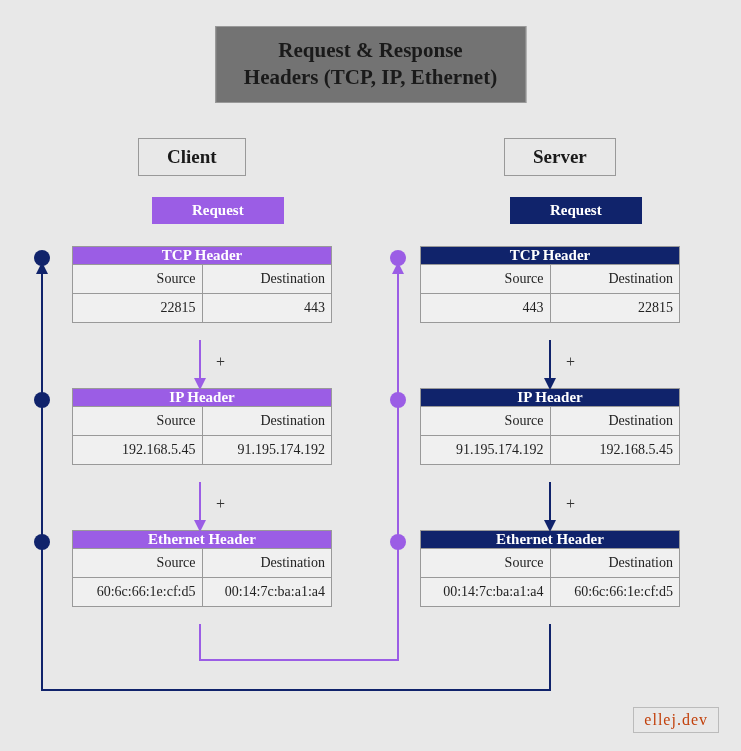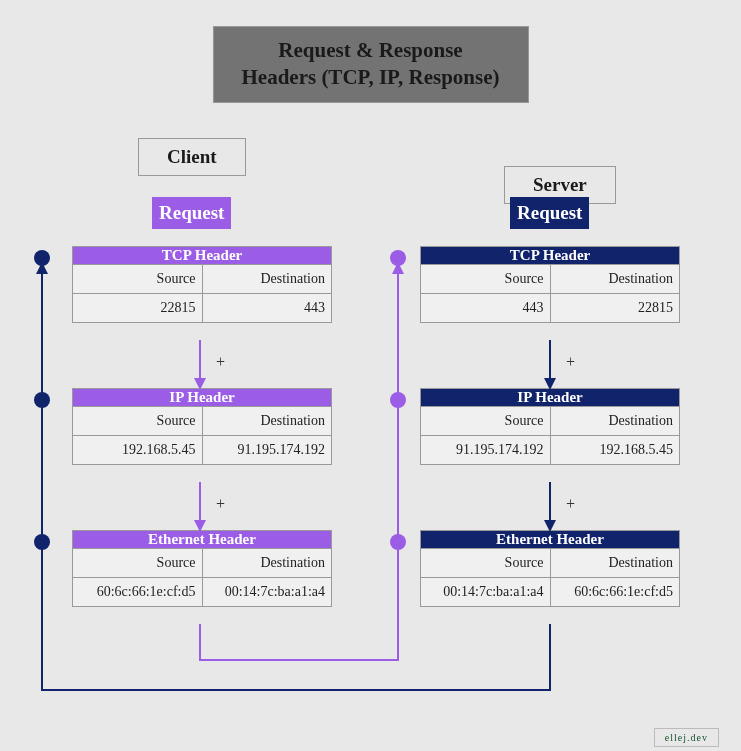--- a/index.html
+++ b/index.html
@@ -30,28 +30,28 @@
   top: 138px;
   border: 1px solid #999;
   background: #e8e8e8;
   padding: 7px 28px;
   font-weight: bold;
   font-size: 19px;
   color: #1a1a1a;
   text-align: center;
 }
 .role-client { left: 138px; }
-.role-server { left: 504px; margin-top: 28px; }
+.role-server { left: 504px; }
 .phase-label {
   position: absolute;
   top: 197px;
   color: #fff;
   font-weight: bold;
-  font-size: 19px;
-  padding: 5px 7px;
+  font-size: 15px;
+  padding: 5px 40px;
   text-align: center;
 }
 .phase-request { left: 152px; background: #9b5de5; }
 .phase-response { left: 510px; background: #10236b; }
 .header-table {
   position: absolute;
   width: 260px;
   border-collapse: collapse;
 }
 .header-table th {
@@ -91,43 +91,43 @@
 .dot {
   position: absolute;
   width: 16px;
   height: 16px;
   border-radius: 50%;
 }
 .dot-purple { background: #9b5de5; }
 .dot-navy { background: #10236b; }
 .attribution {
   position: absolute;
-  bottom: 4px;
+  bottom: 18px;
   right: 22px;
   border: 1px solid #bbb;
-  color: #14532d;
-  font-size: 10px;
+  color: #c2410c;
+  font-size: 16px;
   padding: 3px 10px;
   letter-spacing: 1px;
   font-family: Georgia, serif;
 }
 svg.arrows {
   position: absolute;
   top: 0; left: 0;
   width: 741px;
   height: 751px;
   pointer-events: none;
 }
 </style>
 </head>
 <body>
 
 <div class="title-box">
   <span>Request &amp; Response</span><br>
-  <span>Headers (TCP, IP, Response)</span>
+  <span>Headers (TCP, IP, Ethernet)</span>
 </div>
 
 <div class="role-label role-client">Client</div>
 <div class="role-label role-server">Server</div>
 
 <div class="phase-label phase-request">Request</div>
 <div class="phase-label phase-response">Request</div>
 
 <div class="client">
   <table class="header-table tcp-left">

